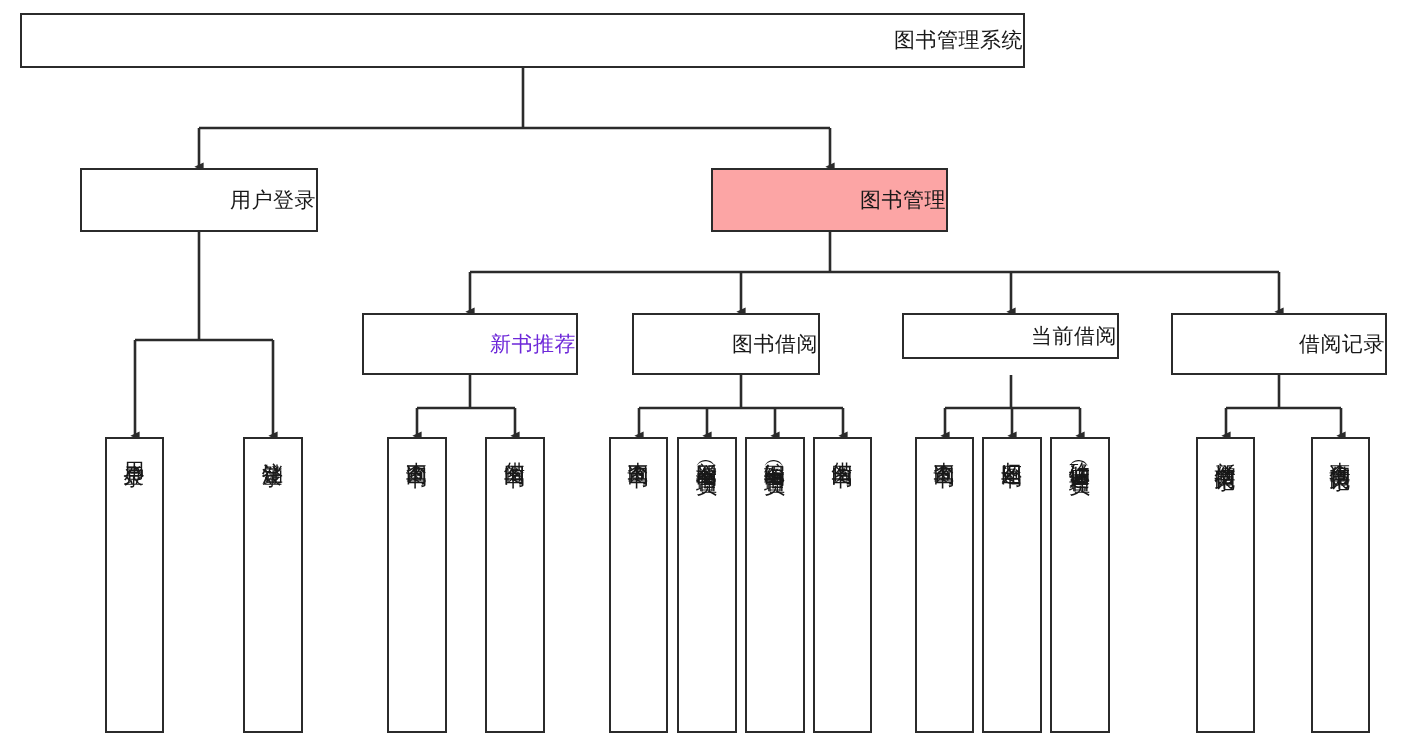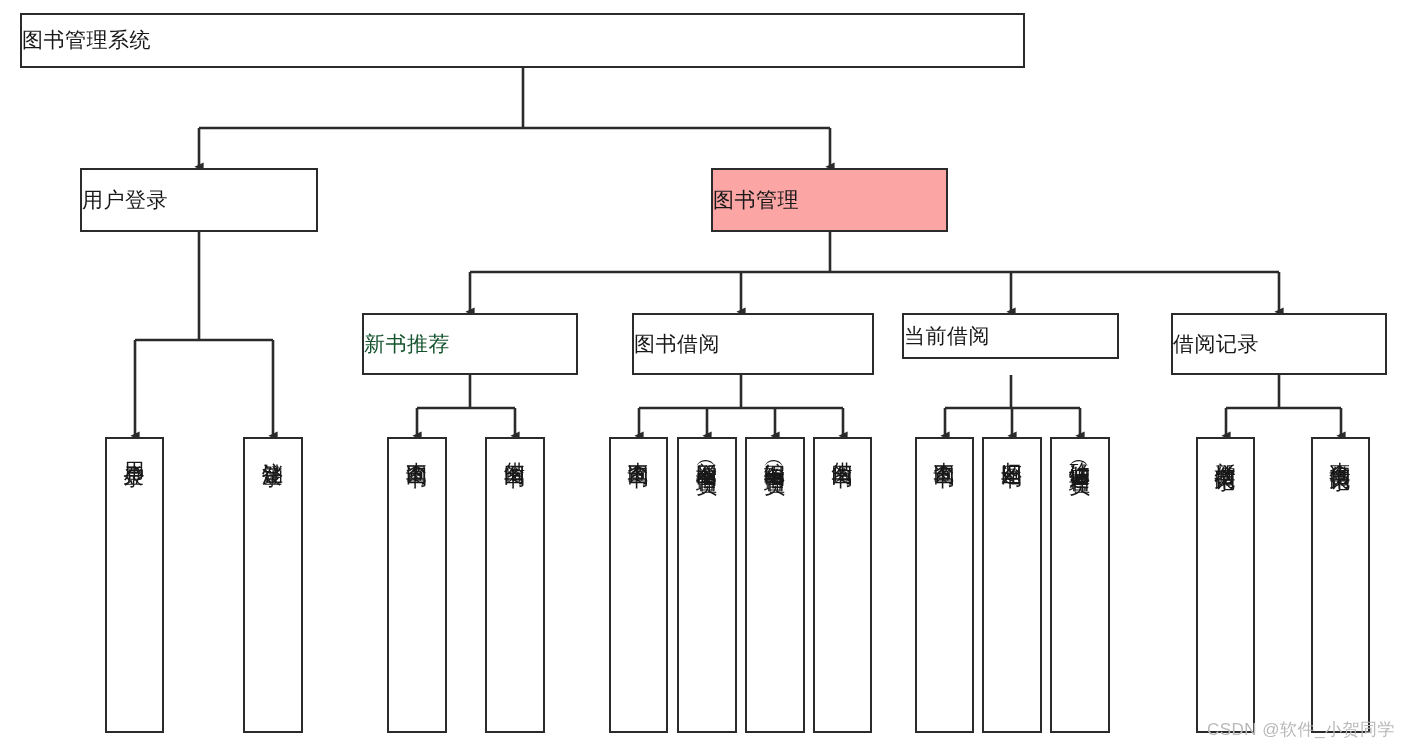--- a/index.html
+++ b/index.html
@@ -25,21 +25,21 @@
     height: 747px;
     pointer-events: none;
   }
   .node {
     position: absolute;
     box-sizing: border-box;
     background: #ffffff;
     border: 2px solid #2b2b2b;
     display: flex;
     align-items: center;
-    justify-content: flex-start;
+    justify-content: flex-end;
     color: #1a1a1a;
   }
   .node .label {
     font-size: 21px;
     line-height: 1.18;
     letter-spacing: 0.5px;
     white-space: nowrap;
     color: #181818;
   }
   .node.leaf {
@@ -116,23 +116,23 @@
       <div class="node" style="left: 20px; top: 13px; width: 1005px; height: 55px; border-color: rgb(43, 43, 43); background: rgb(255, 255, 255);">
         <span class="label" style="color: rgb(24, 24, 24);">图书管理系统</span>
       </div>
       <div class="node" style="left: 80px; top: 168px; width: 238px; height: 64px; border-color: rgb(43, 43, 43); background: rgb(255, 255, 255);">
         <span class="label" style="color: rgb(24, 24, 24);">用户登录</span>
       </div>
       <div class="node" style="left: 711px; top: 168px; width: 237px; height: 64px; border-color: rgb(43, 43, 43); background: #fca5a5;">
         <span class="label" style="color: rgb(24, 24, 24);">图书管理</span>
       </div>
       <div class="node" style="left: 362px; top: 313px; width: 216px; height: 62px; border-color: rgb(43, 43, 43); background: rgb(255, 255, 255);">
-        <span class="label" style="color: #14532d; font-family: Liberation Serif, serif;">新书推荐</span>
+        <span class="label" style="color: #6d28d9; font-family: Liberation Serif, serif;">新书推荐</span>
       </div>
-      <div class="node" style="left: 632px; top: 313px; width: 242px; height: 62px; border-color: rgb(43, 43, 43); background: rgb(255, 255, 255);">
+      <div class="node" style="left: 632px; top: 313px; width: 188px; height: 62px; border-color: rgb(43, 43, 43); background: rgb(255, 255, 255);">
         <span class="label" style="color: rgb(24, 24, 24);">图书借阅</span>
       </div>
       <div class="node" style="left: 902px; top: 313px; width: 217px; height: 46px; border-color: rgb(43, 43, 43); background: rgb(255, 255, 255);">
         <span class="label" style="color: rgb(24, 24, 24);">当前借阅</span>
       </div>
       <div class="node" style="left: 1171px; top: 313px; width: 216px; height: 62px; border-color: rgb(43, 43, 43); background: rgb(255, 255, 255);">
         <span class="label" style="color: rgb(24, 24, 24);">借阅记录</span>
       </div>
       <div class="node leaf" style="left: 105px; top: 437px; width: 59px; height: 296px; border-color: rgb(43, 43, 43); background: rgb(255, 255, 255);">
         <span class="label" style="color: rgb(24, 24, 24);">用户登录</span>
@@ -168,14 +168,13 @@
         <span class="label" style="color: rgb(24, 24, 24);">确认归还（管理员）</span>
       </div>
       <div class="node leaf" style="left: 1196px; top: 437px; width: 59px; height: 296px; border-color: rgb(43, 43, 43); background: rgb(255, 255, 255);">
         <span class="label" style="color: rgb(24, 24, 24);">新增借阅记录</span>
       </div>
       <div class="node leaf" style="left: 1311px; top: 437px; width: 59px; height: 296px; border-color: rgb(43, 43, 43); background: rgb(255, 255, 255);">
         <span class="label" style="color: rgb(24, 24, 24);">查询借阅记录</span>
       </div>
     </div>
 
-  <div id="watermark">CSDN @软件_小贺同学</div>
 </div>
 
 </body></html>

